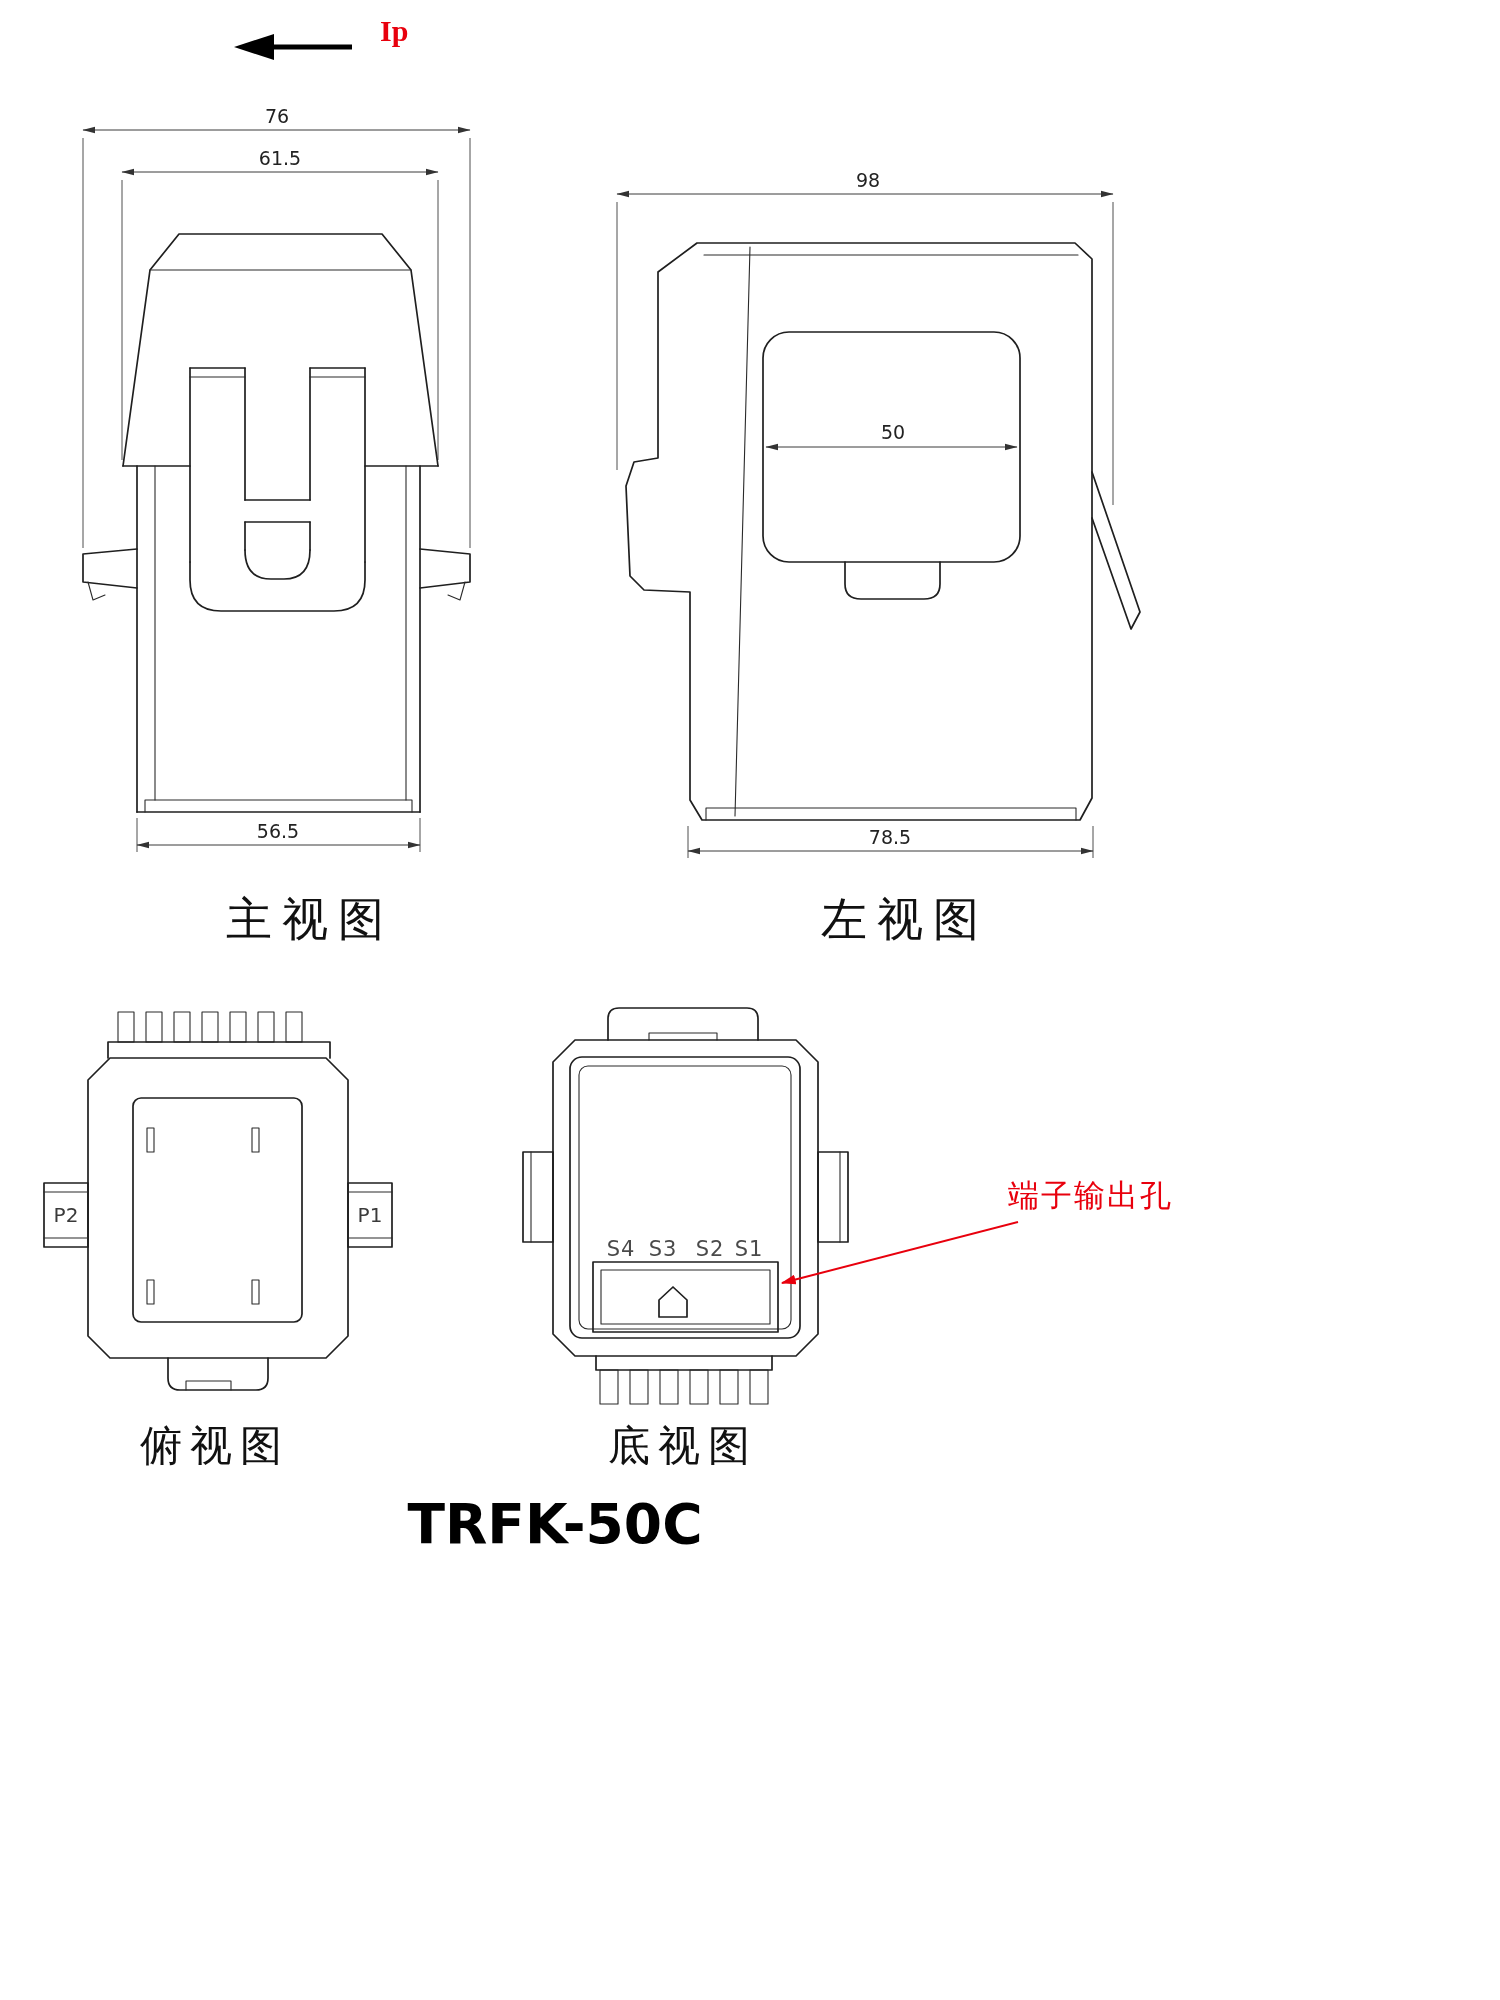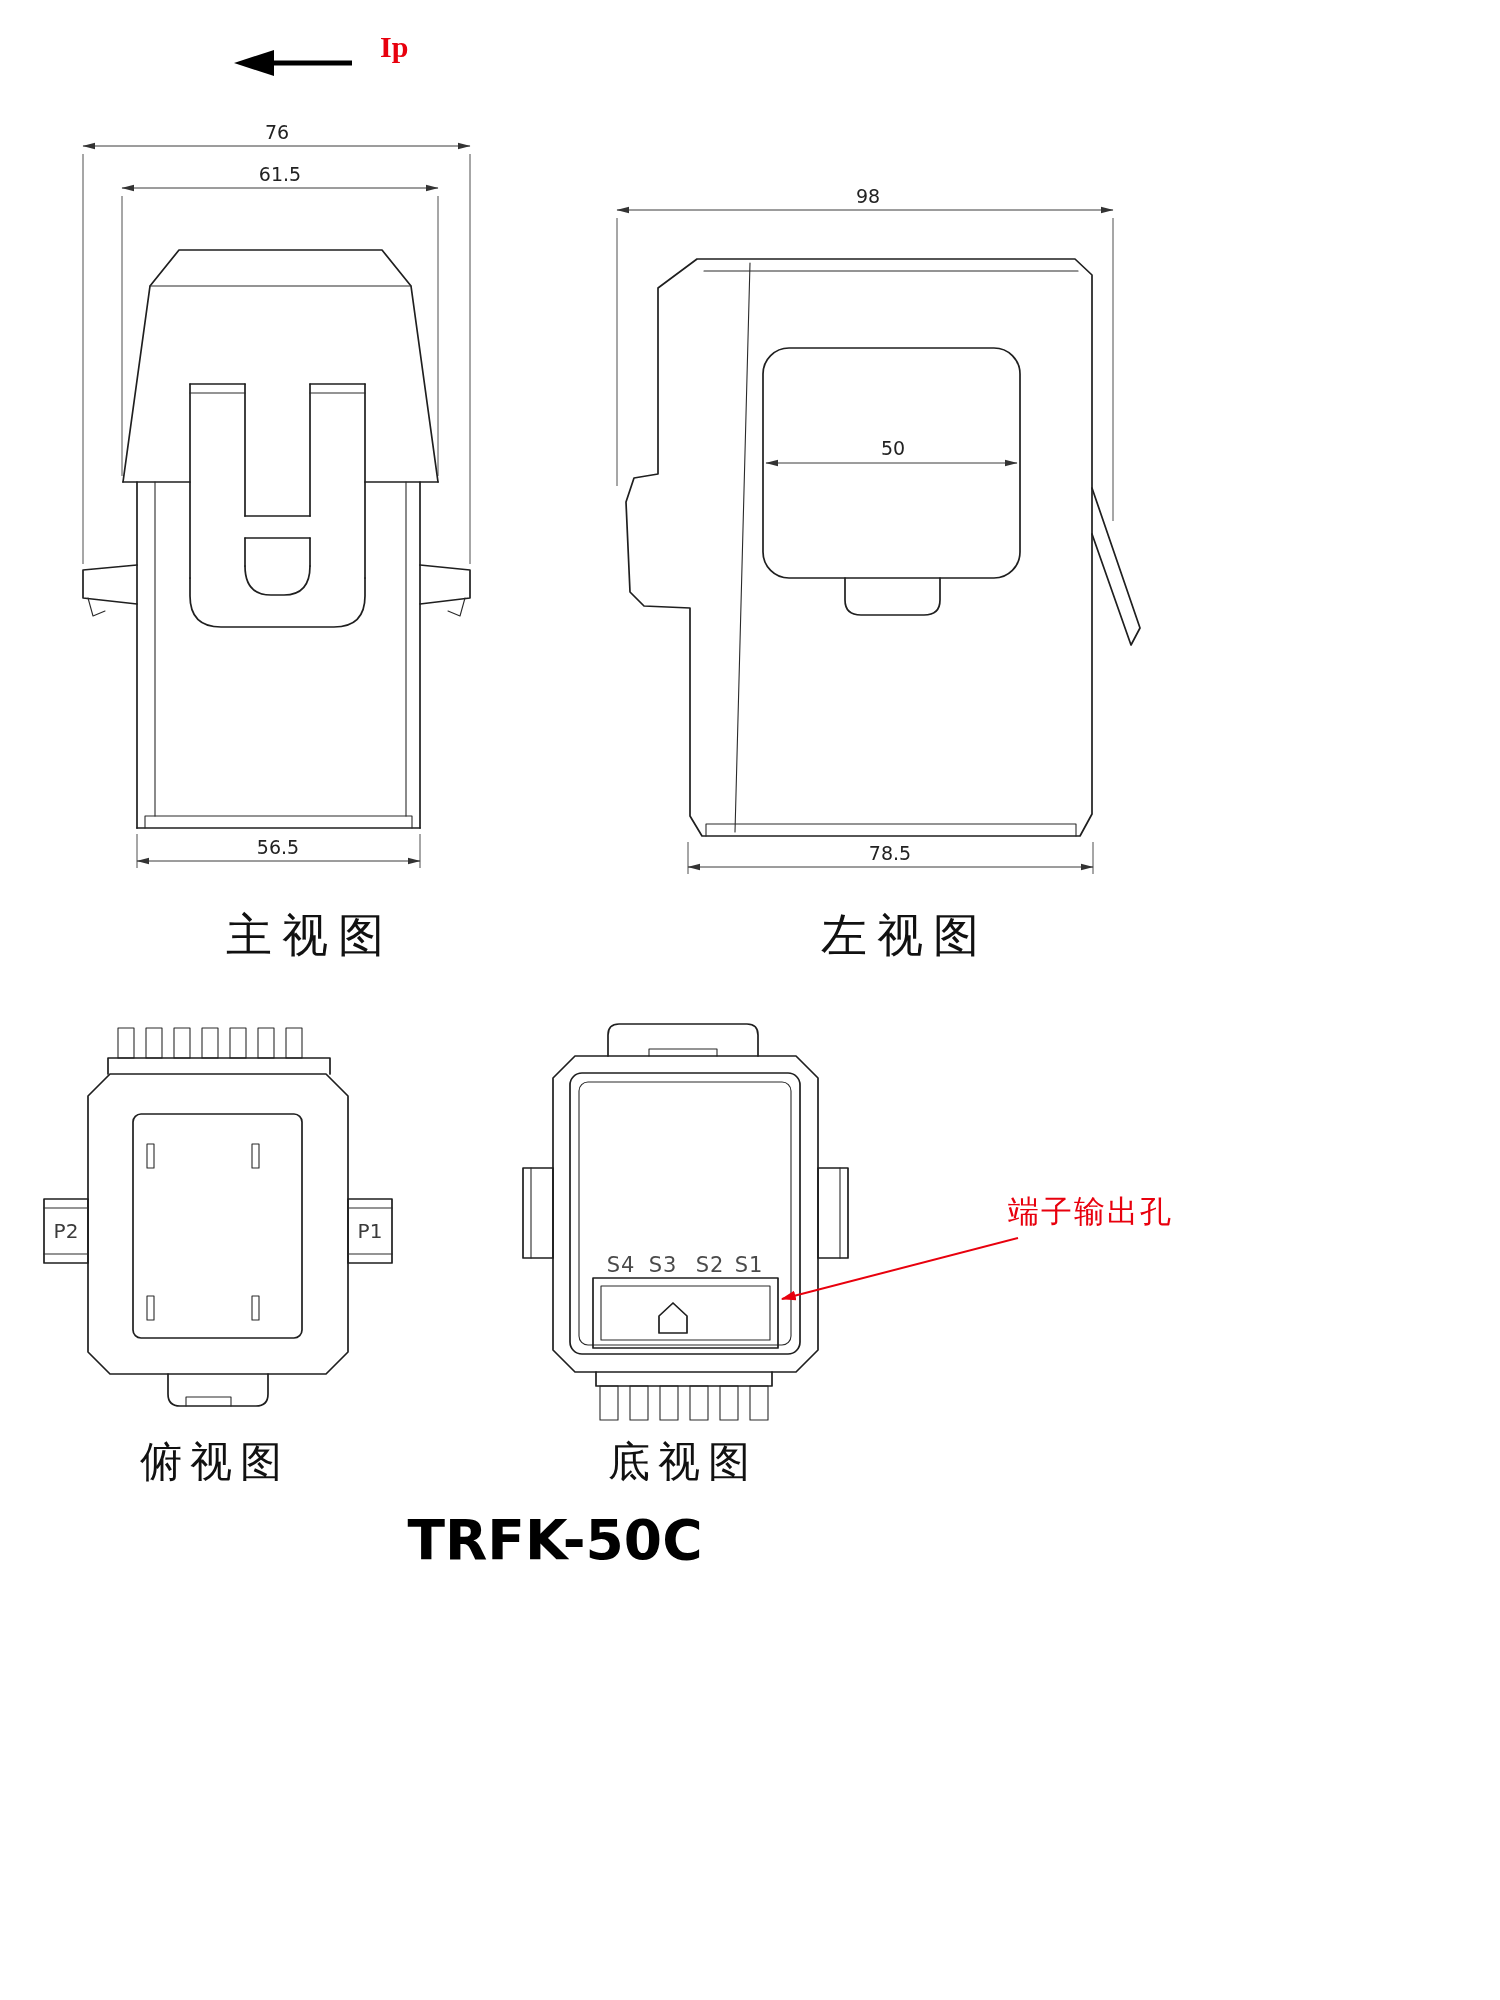--- a/index.html
+++ b/index.html
@@ -1,16 +1,16 @@
 <!DOCTYPE html>
 <html><head>
 <meta charset="utf-8">
 <style>
   html,body{margin:0;padding:0;background:#ffffff;}
-  .canvas{position:relative;width:1500px;height:1766px;background:#ffffff;overflow:hidden;margin-top:16px;}
+  .canvas{position:relative;width:1500px;height:1766px;background:#ffffff;overflow:hidden;}
   svg{display:block;}
   .part{fill:none;stroke:#1f1f1f;stroke-width:1.7;stroke-linejoin:round;stroke-linecap:round;}
   .thin{fill:none;stroke:#2a2a2a;stroke-width:1.1;stroke-linejoin:round;stroke-linecap:round;}
   .dim{fill:none;stroke:#3a3a3a;stroke-width:1;}
   .ext{fill:none;stroke:#3a3a3a;stroke-width:0.9;}
   .dimtext{font:19px "DejaVu Sans", sans-serif;fill:#222;}
   .caption{font:46px "Liberation Serif", serif;fill:#111;letter-spacing:10px;}
   .caption-sm{font:42px "Liberation Serif", serif;fill:#111;letter-spacing:8px;}
   .term{font:21px "DejaVu Sans", sans-serif;fill:#4a4a4a;letter-spacing:1px;}
   .ptext{font:20px "DejaVu Sans", sans-serif;fill:#3a3a3a;}

